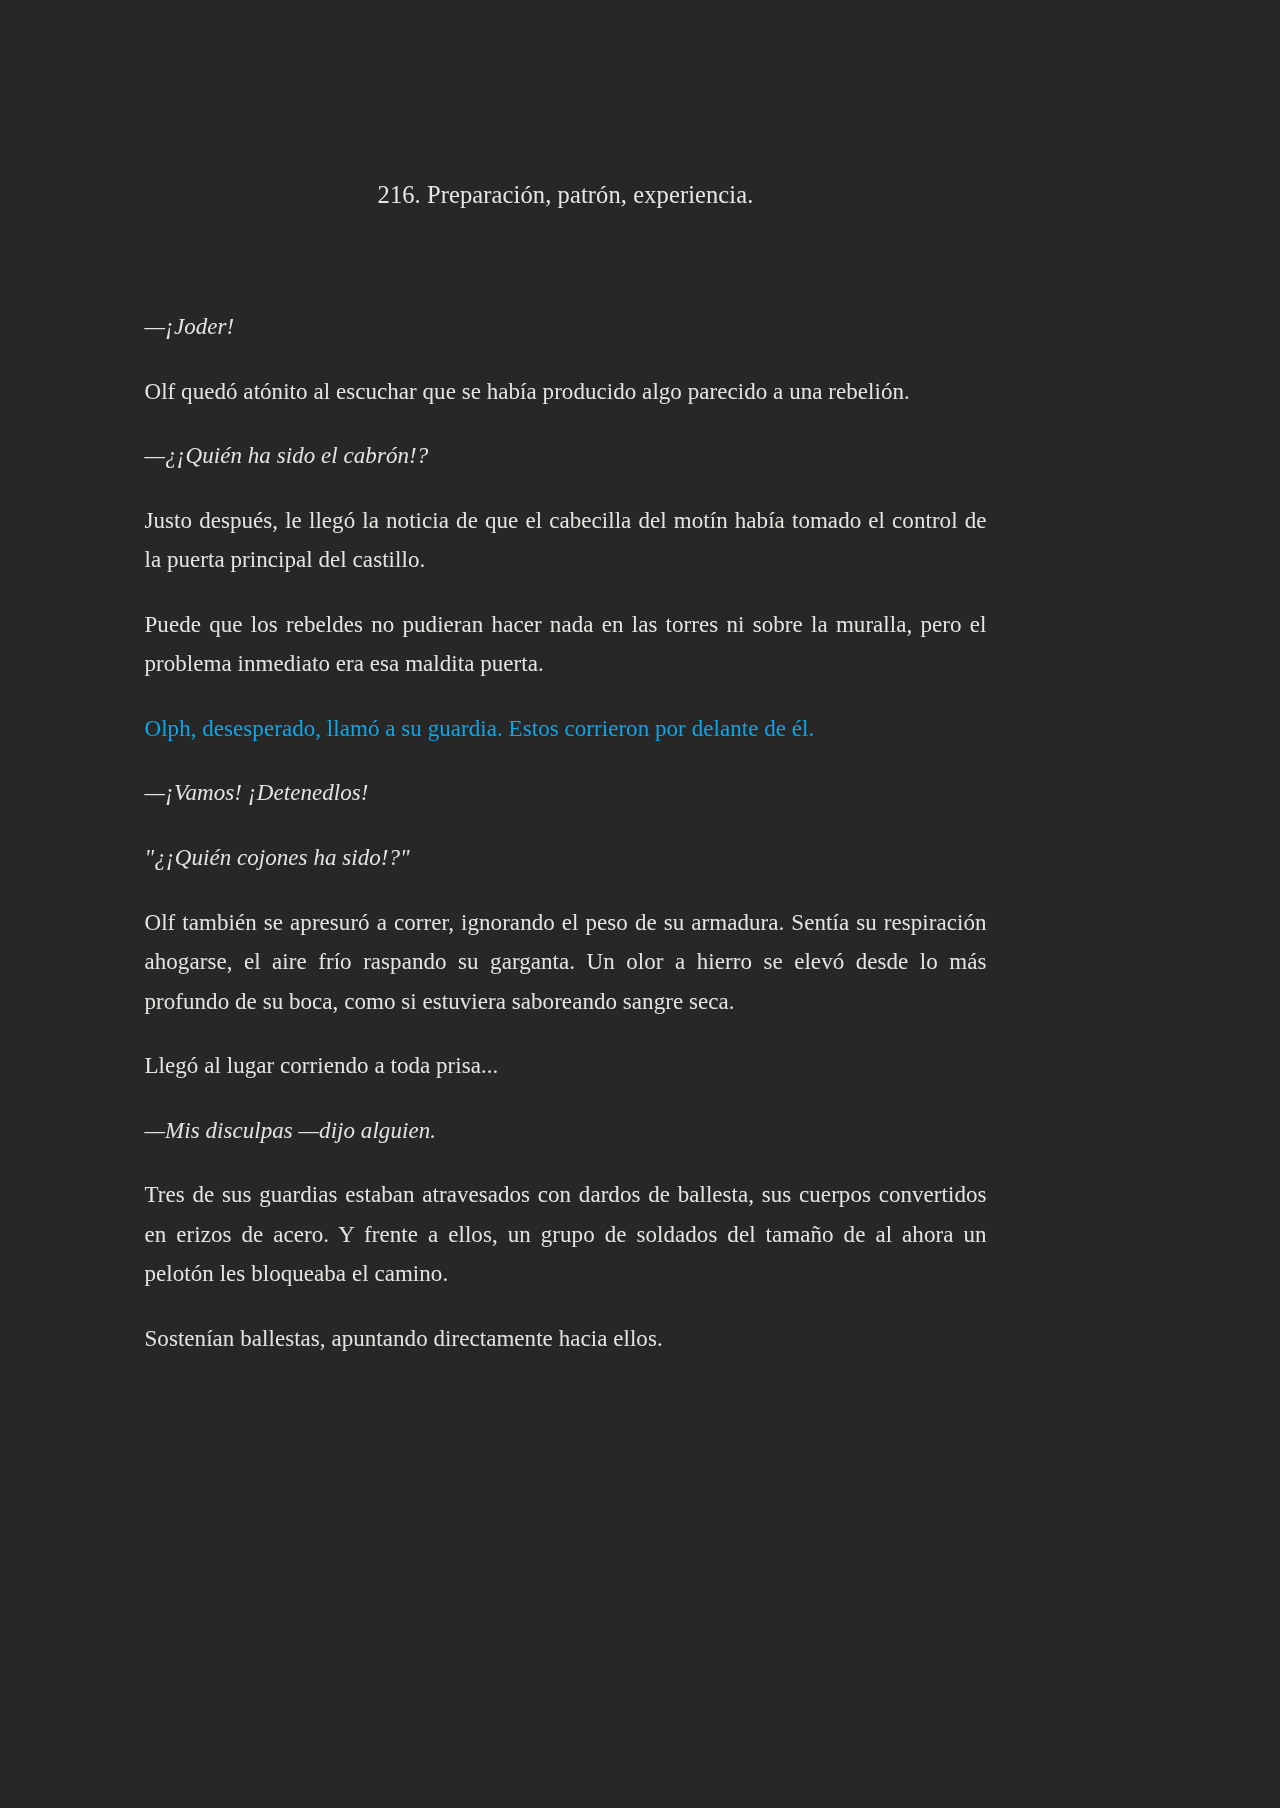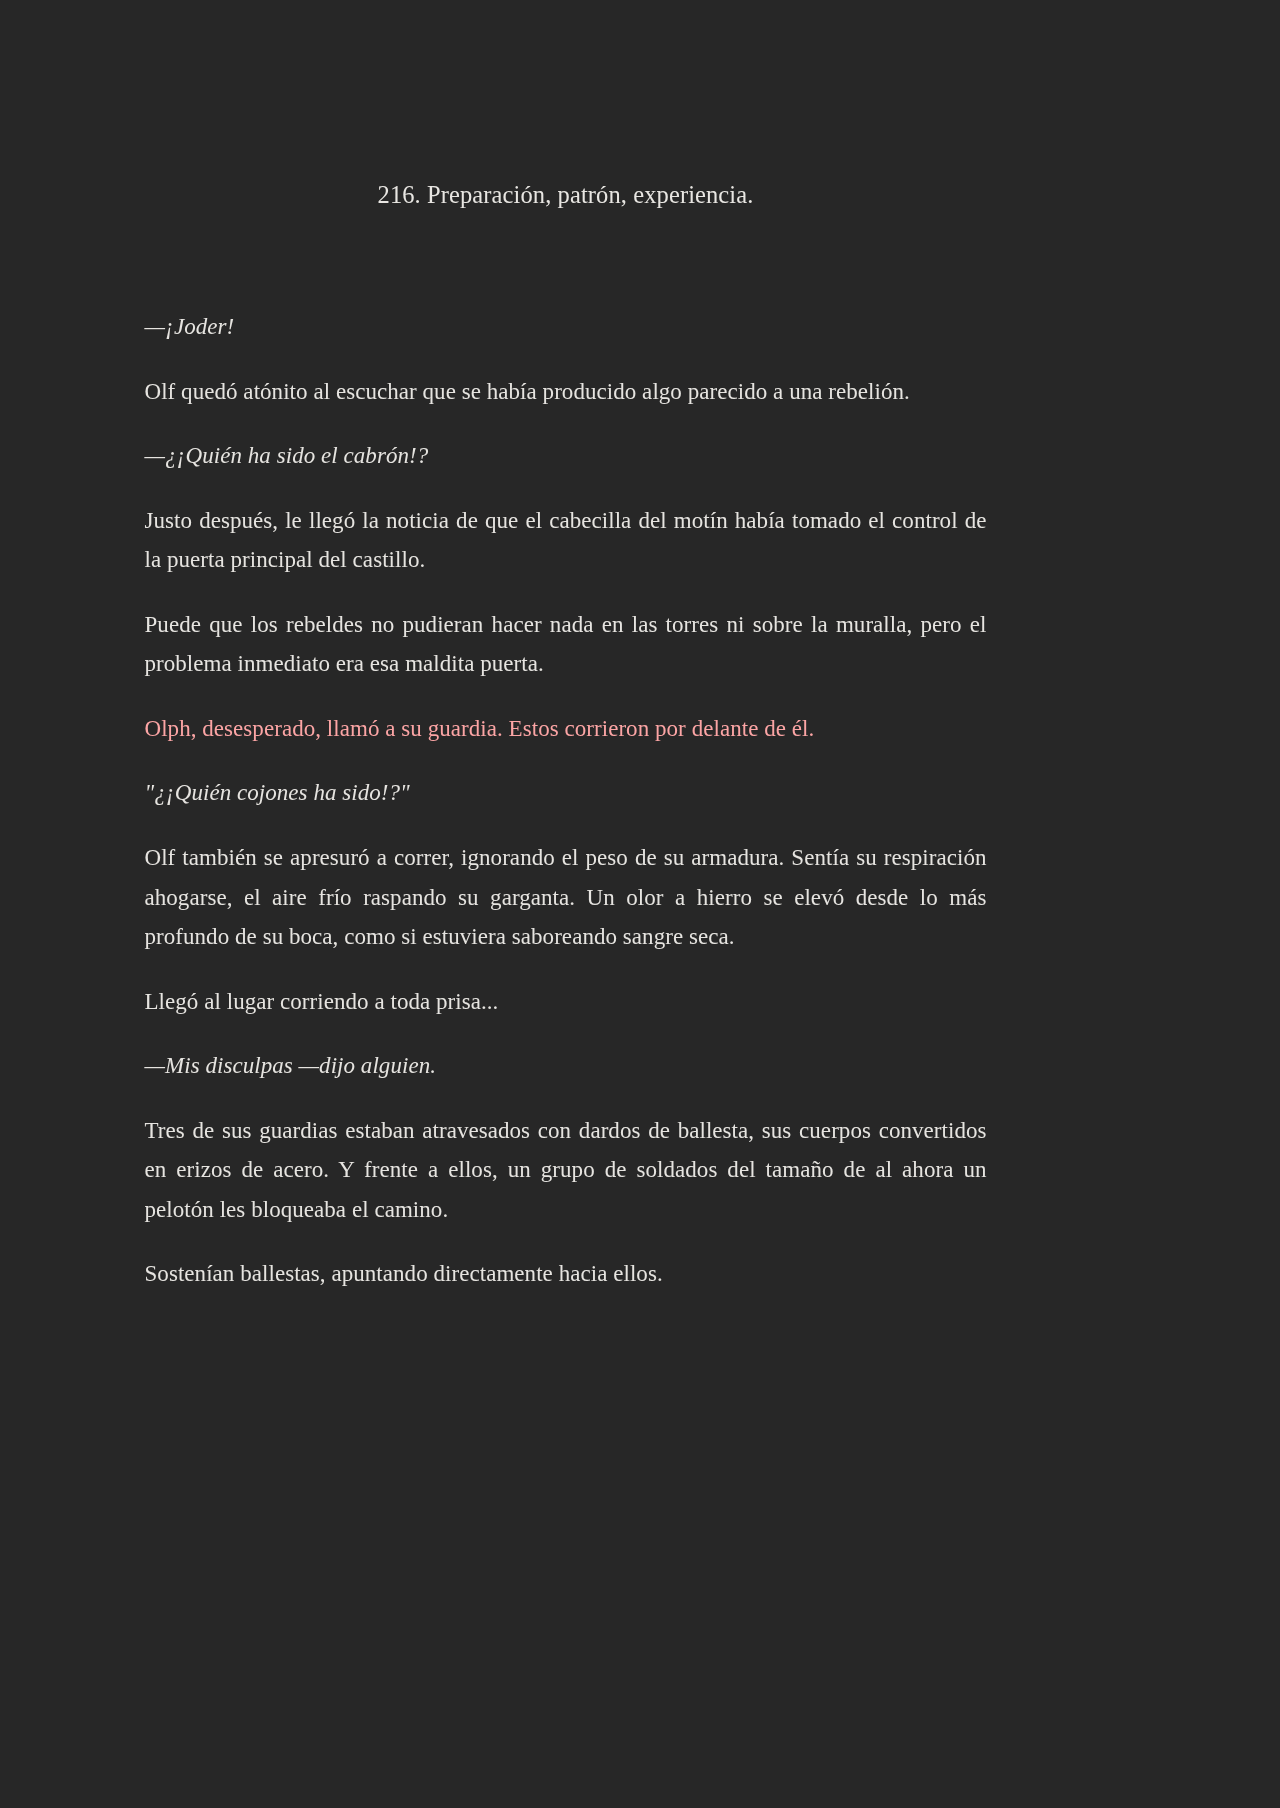--- a/index.html
+++ b/index.html
@@ -70,21 +70,22 @@
   <div class="content">
 
     <h1 class="chapter-title" style="color: rgb(232, 230, 226);">216. Preparación, patrón, experiencia.</h1>
 
     <div class="body-text">
         <p class="para dialogue" style="color: rgb(230, 228, 224);">—¡Joder!</p>
         <p class="para " style="color: rgb(230, 228, 224);">Olf quedó atónito al escuchar que se había producido algo parecido a una rebelión.</p>
         <p class="para dialogue" style="color: rgb(230, 228, 224);">—¿¡Quién ha sido el cabrón!?</p>
         <p class="para " style="color: rgb(230, 228, 224);">Justo después, le llegó la noticia de que el cabecilla del motín había tomado el control de la puerta principal del castillo.</p>
         <p class="para " style="color: rgb(230, 228, 224);">Puede que los rebeldes no pudieran hacer nada en las torres ni sobre la muralla, pero el problema inmediato era esa maldita puerta.</p>
-        <p class="para " style="color: #fca5a5;">Olph, desesperado, llamó a su guardia. Estos corrieron por delante de él.</p>
+        <p class="para " style="color: #0ea5e9;">Olph, desesperado, llamó a su guardia. Estos corrieron por delante de él.</p>
+        <p class="para dialogue" style="color: rgb(230, 228, 224);">—¡Vamos! ¡Detenedlos!</p>
         <p class="para italic" style="color: rgb(230, 228, 224);">"¿¡Quién cojones ha sido!?"</p>
         <p class="para " style="color: rgb(230, 228, 224);">Olf también se apresuró a correr, ignorando el peso de su armadura. Sentía su respiración ahogarse, el aire frío raspando su garganta. Un olor a hierro se elevó desde lo más profundo de su boca, como si estuviera saboreando sangre seca.</p>
         <p class="para " style="color: rgb(230, 228, 224);">Llegó al lugar corriendo a toda prisa...</p>
         <p class="para dialogue" style="color: rgb(230, 228, 224);">—Mis disculpas —dijo alguien.</p>
         <p class="para " style="color: rgb(230, 228, 224);">Tres de sus guardias estaban atravesados con dardos de ballesta, sus cuerpos convertidos en erizos de acero. Y frente a ellos, un grupo de soldados del tamaño de al ahora un pelotón les bloqueaba el camino.</p>
         <p class="para " style="color: rgb(230, 228, 224);">Sostenían ballestas, apuntando directamente hacia ellos.</p>
       </div>
 
     <div class="spacer-bottom"></div>
   </div>

